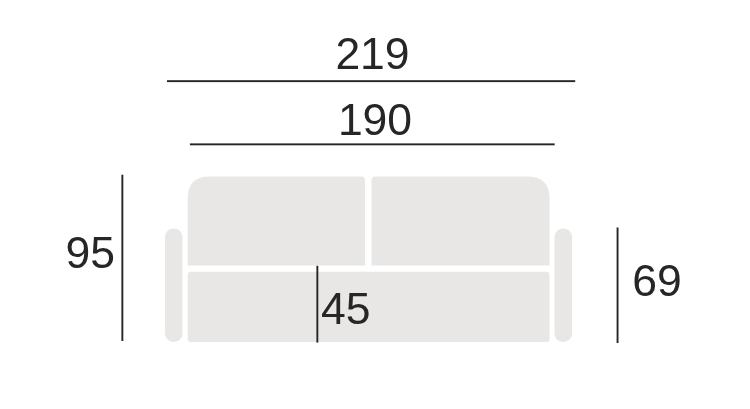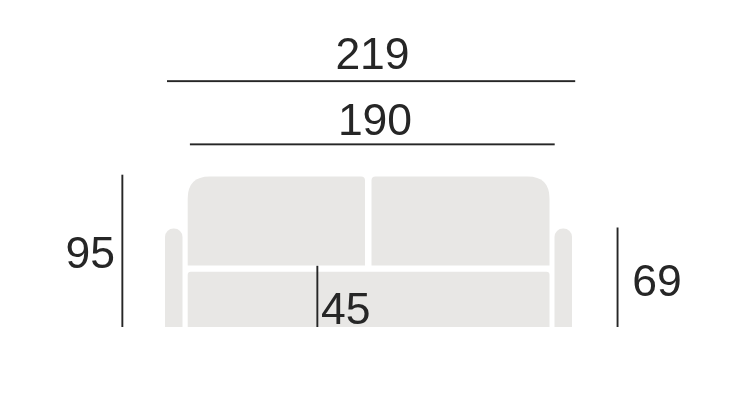--- a/index.html
+++ b/index.html
@@ -1,16 +1,16 @@
 <!DOCTYPE html>
 <html><head>
 <meta charset="utf-8">
 <style>
   html,body{margin:0;padding:0;background:#ffffff;}
-  .stage{position:relative;width:750px;height:327px;background:#ffffff;overflow:hidden;
+  .stage{position:relative;width:750px;height:409px;background:#ffffff;overflow:hidden;
          font-family:"Liberation Sans", sans-serif;}
   svg{display:block;}
 </style>
 </head>
 <body>
 <div class="stage">
 <svg width="750" height="409" viewBox="0 0 750 409" xmlns="http://www.w3.org/2000/svg">
 
   <rect x="0" y="0" width="750" height="409" fill="#ffffff"></rect>
 

